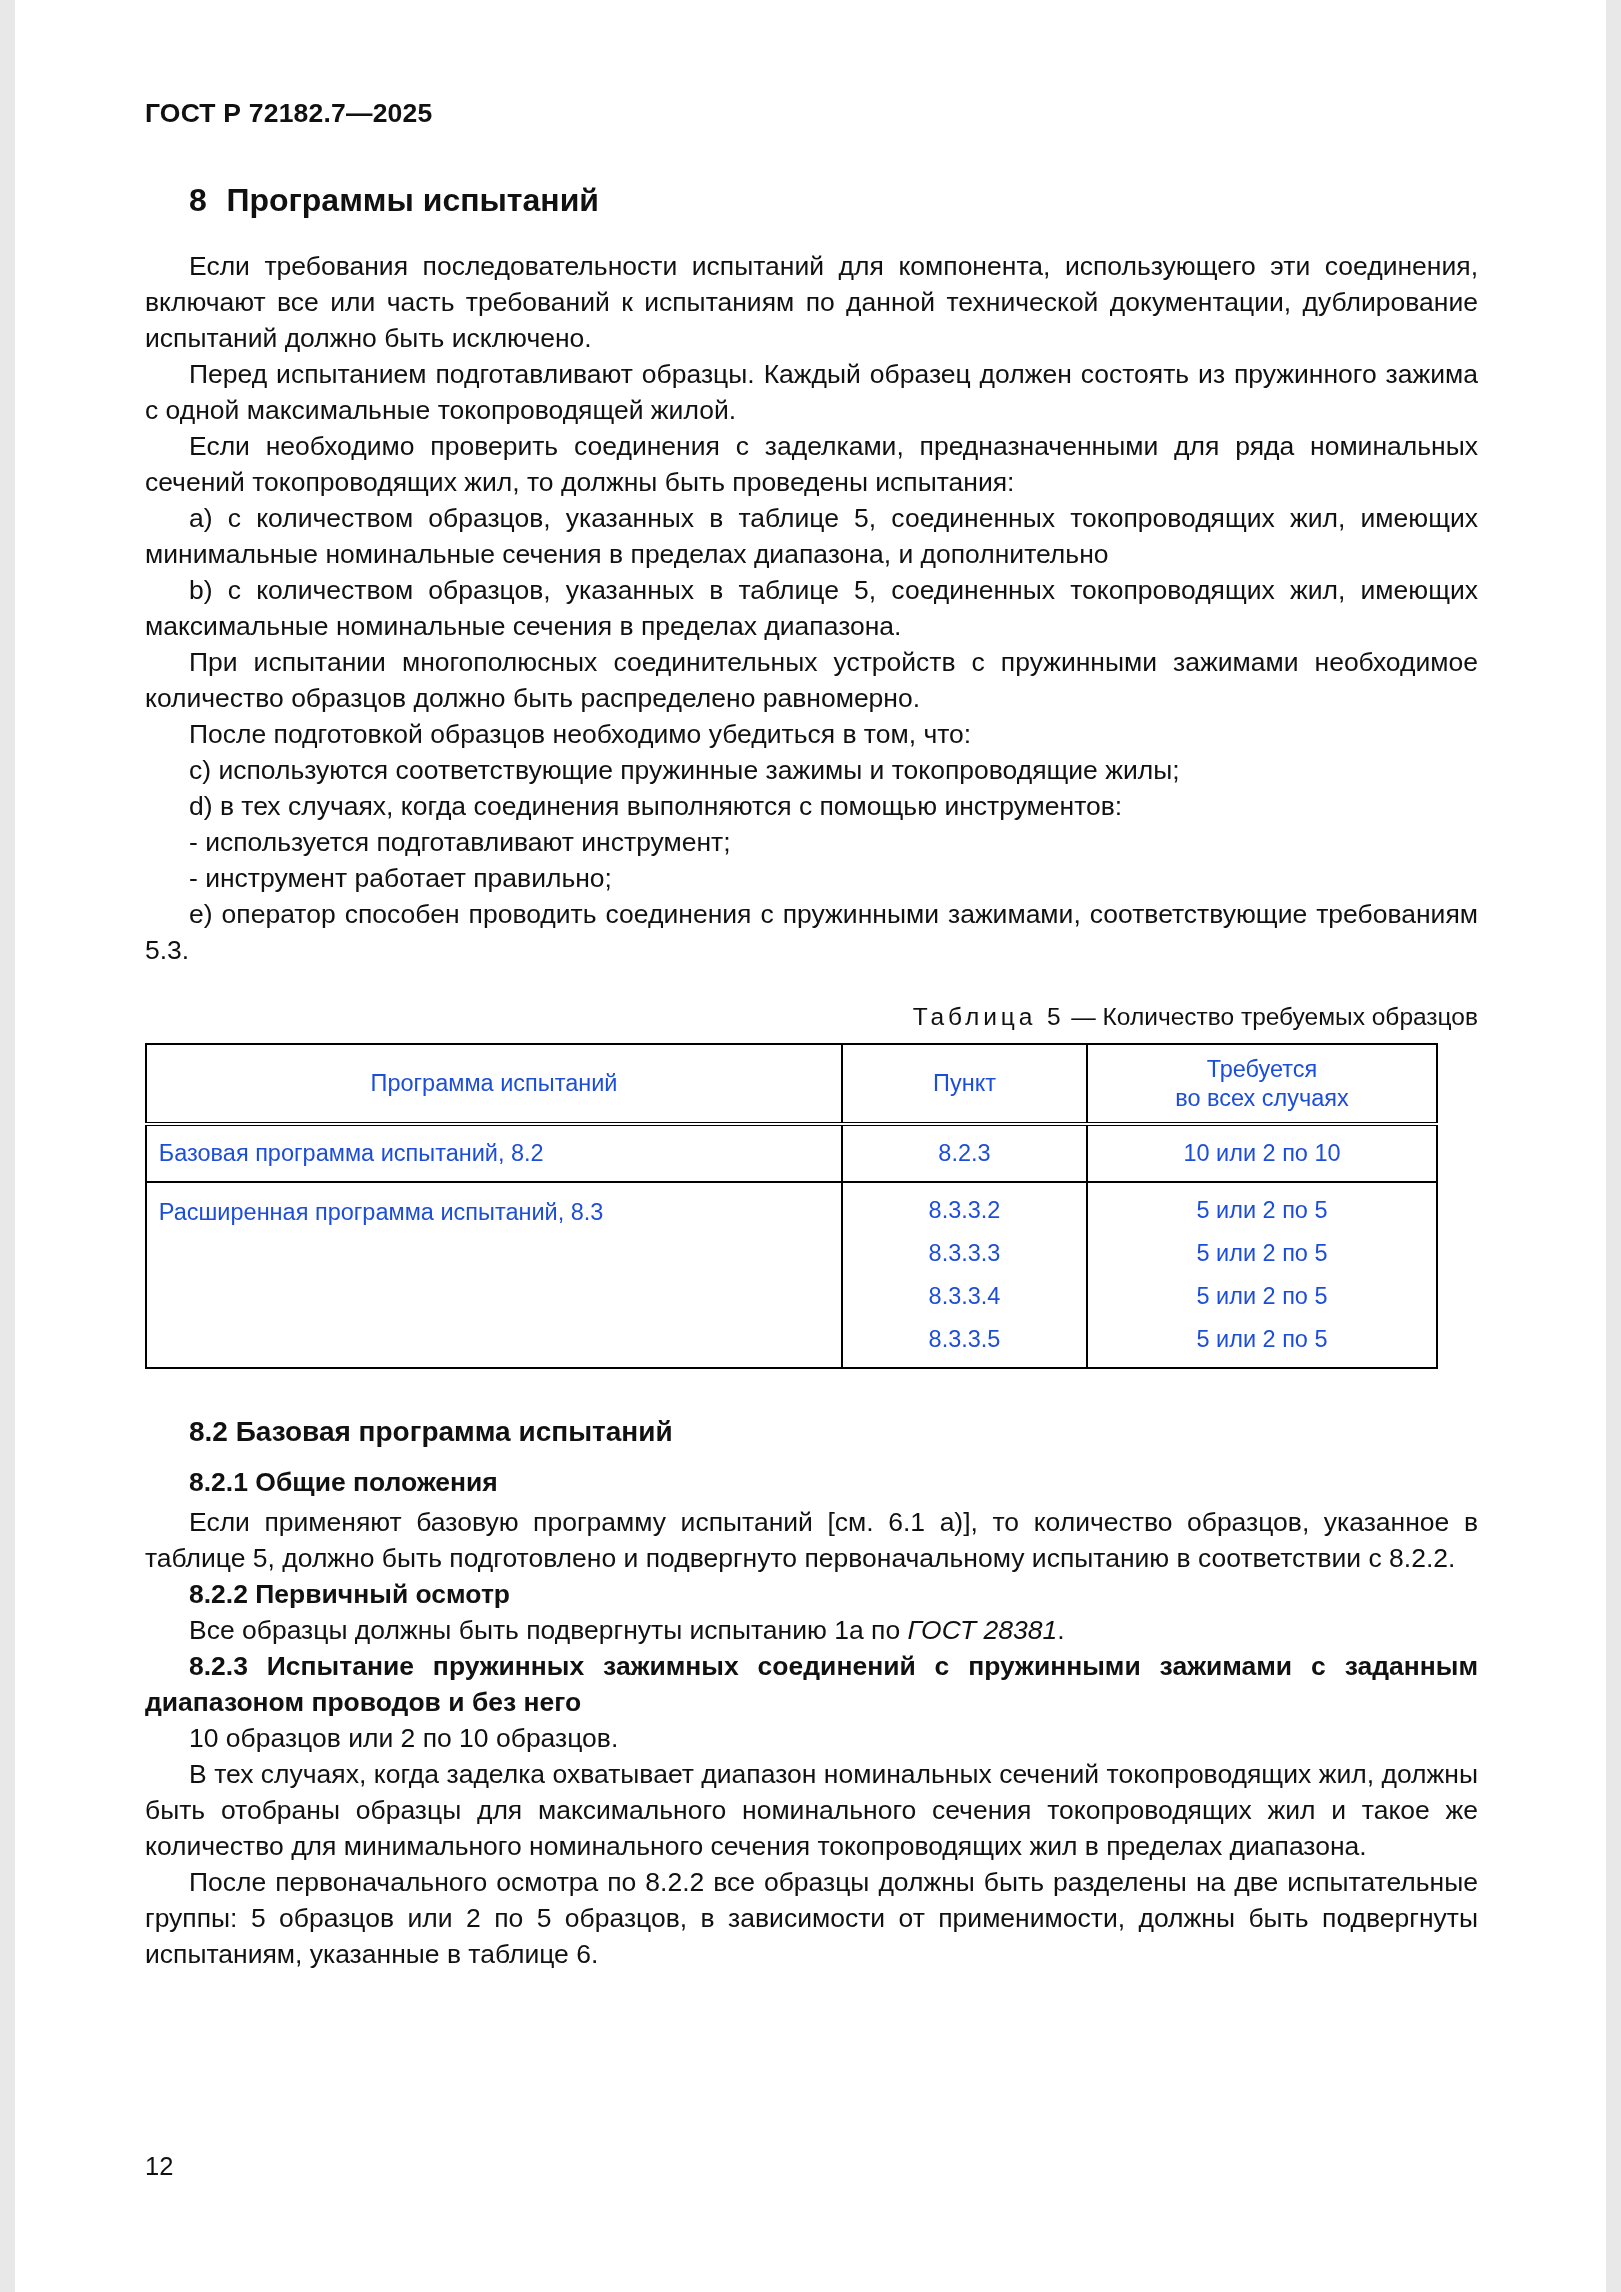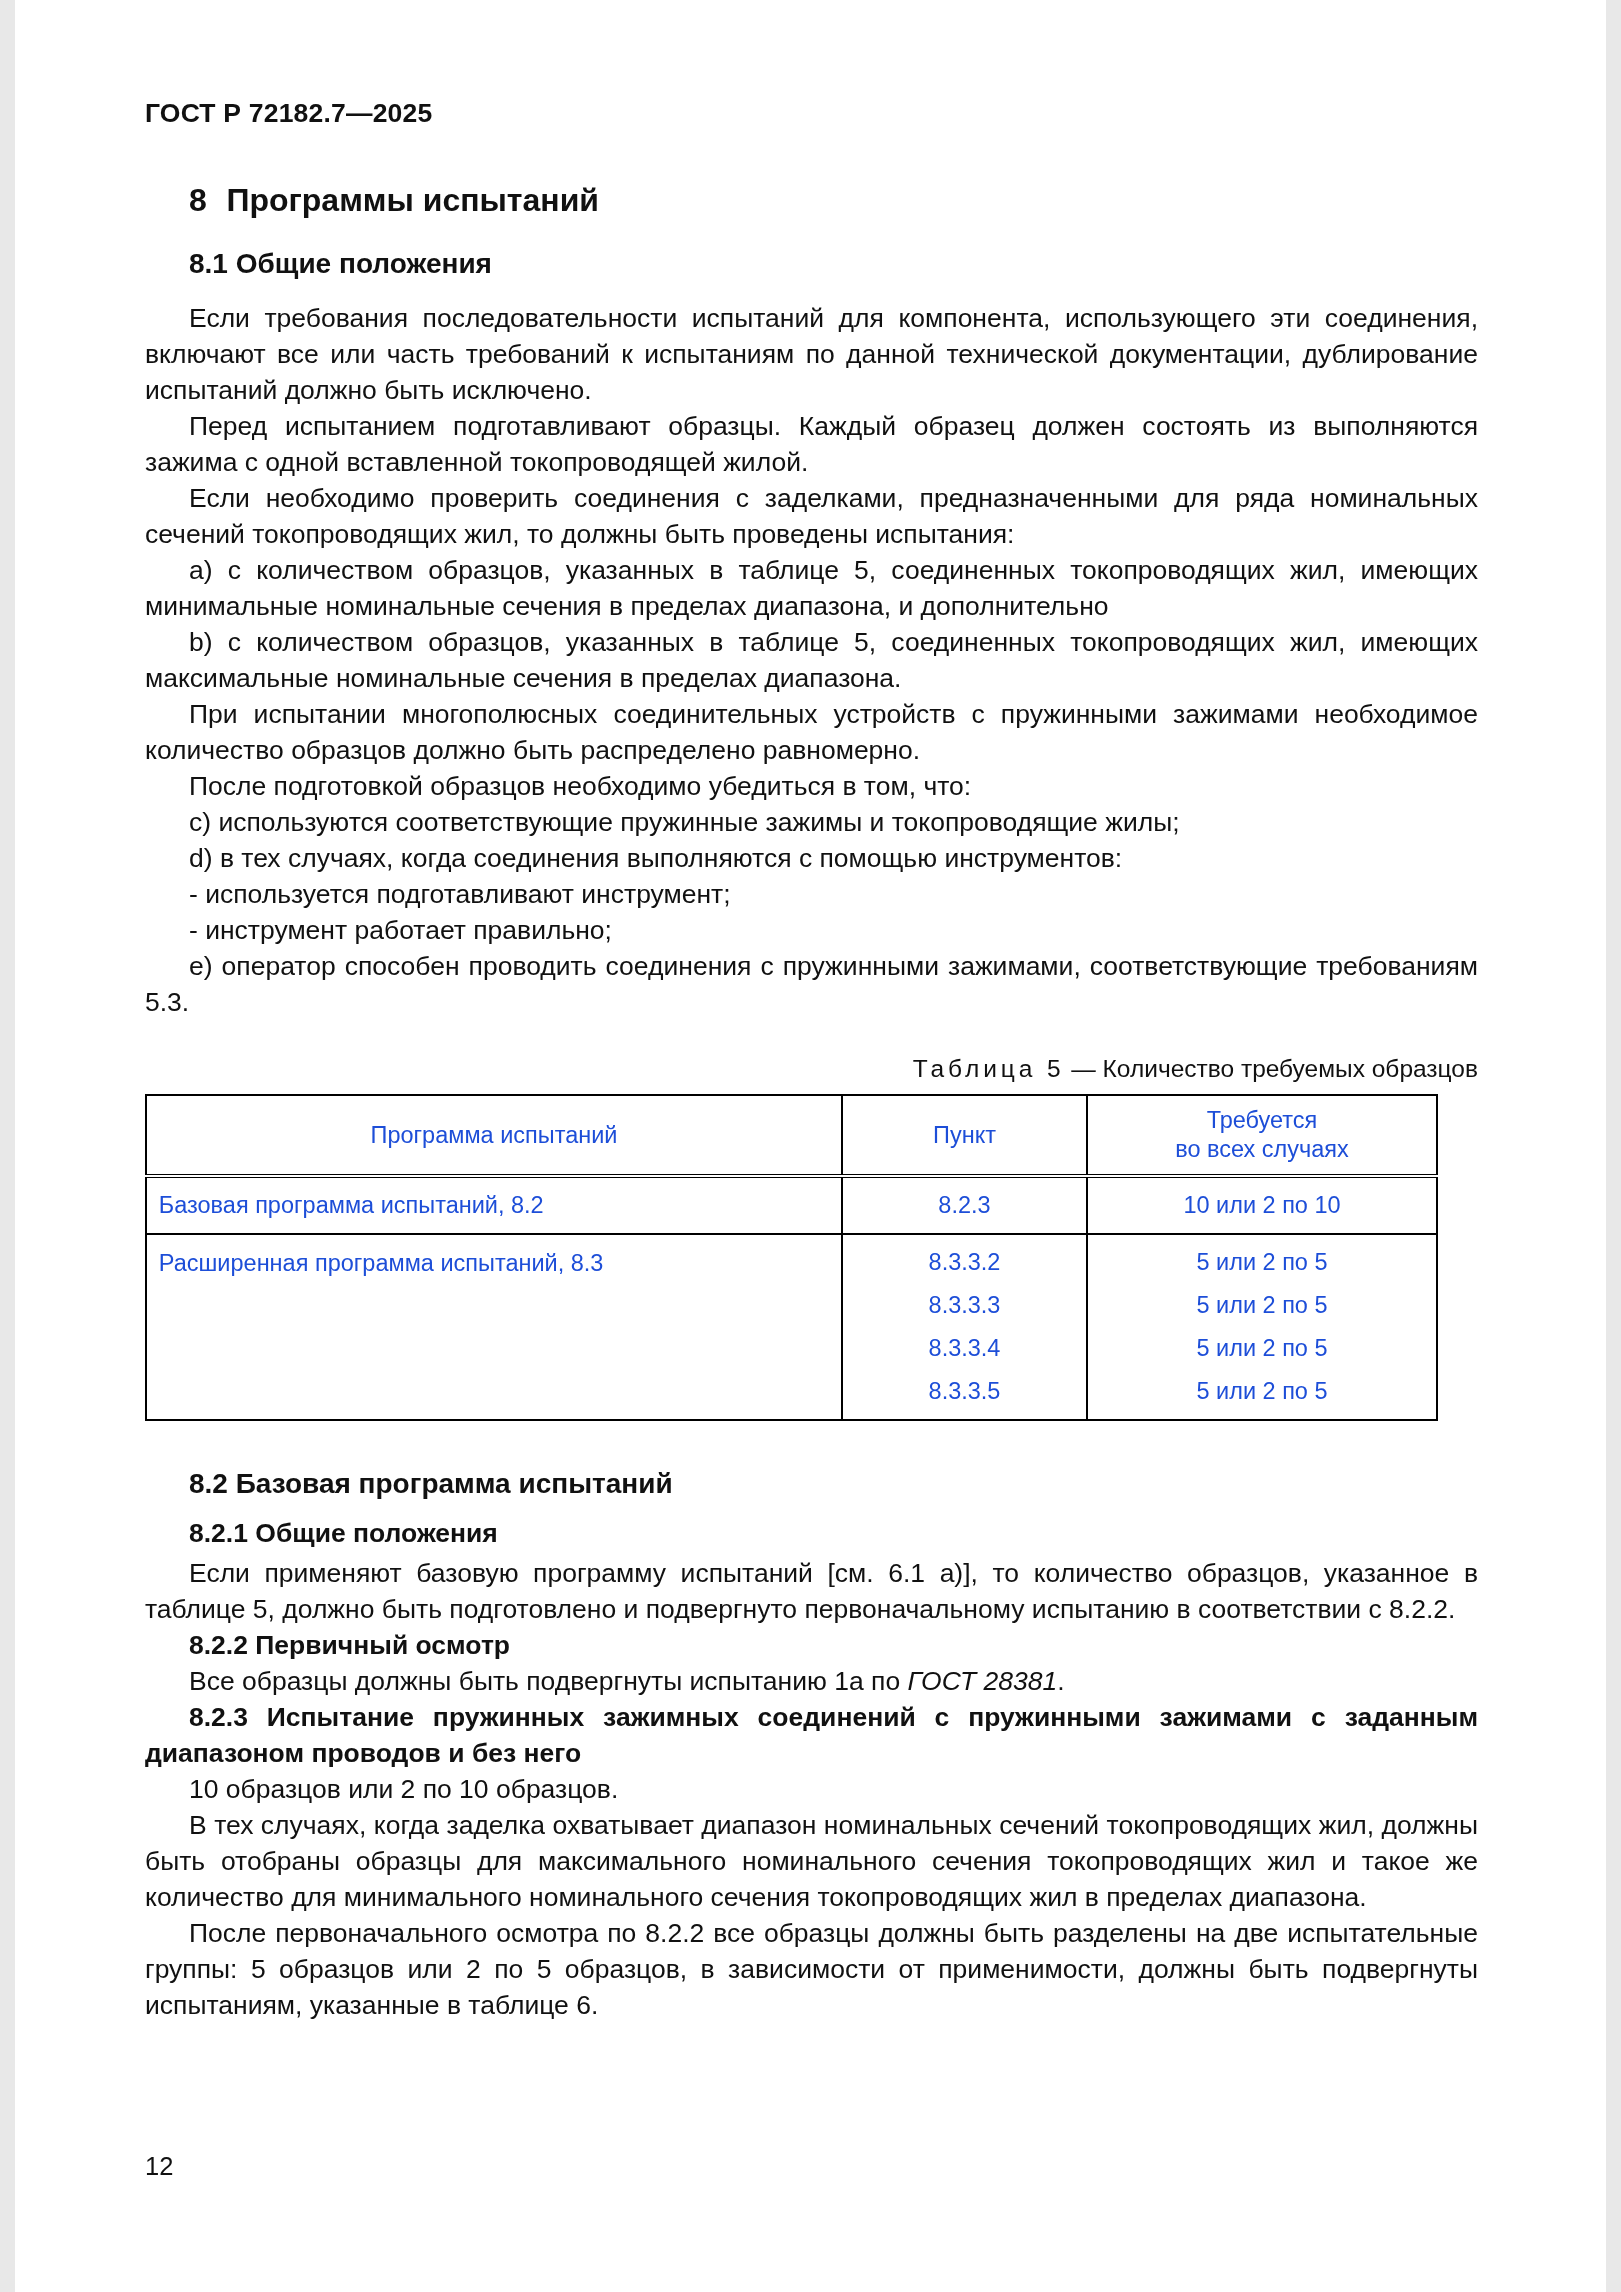--- a/index.html
+++ b/index.html
@@ -97,24 +97,23 @@
 <body>
 
 <div class="page">
 
   <div class="doc-header">ГОСТ Р 72182.7—2025</div>
 
   <div class="h1">
     <span class="num">8</span><span>Программы испытаний</span>
   </div>
 
-  <div class="h2">8.1 Общие положения</div>
 
   <p class="para">Если требования последовательности испытаний для компонента, использующего эти соединения, включают все или часть требований к испытаниям по данной технической документации, дублирование испытаний должно быть исключено.</p>
-  <p class="para">Перед испытанием подготавливают образцы. Каждый образец должен состоять из выполняются зажима с одной вставленной токопроводящей жилой.</p>
+  <p class="para">Перед испытанием подготавливают образцы. Каждый образец должен состоять из пружинного зажима с одной максимальные токопроводящей жилой.</p>
   <p class="para">Если необходимо проверить соединения с заделками, предназначенными для ряда номинальных сечений токопроводящих жил, то должны быть проведены испытания:</p>
   <p class="para">a) с количеством образцов, указанных в таблице 5, соединенных токопроводящих жил, имеющих минимальные номинальные сечения в пределах диапазона, и дополнительно</p>
   <p class="para">b) с количеством образцов, указанных в таблице 5, соединенных токопроводящих жил, имеющих максимальные номинальные сечения в пределах диапазона.</p>
   <p class="para">При испытании многополюсных соединительных устройств с пружинными зажимами необходимое количество образцов должно быть распределено равномерно.</p>
   <p class="para">После подготовкой образцов необходимо убедиться в том, что:</p>
   <p class="para">c) используются соответствующие пружинные зажимы и токопроводящие жилы;</p>
   <p class="para">d) в тех случаях, когда соединения выполняются с помощью инструментов:</p>
   <p class="para">- используется подготавливают инструмент;</p>
   <p class="para">- инструмент работает правильно;</p>
   <p class="para">e) оператор способен проводить соединения с пружинными зажимами, соответствующие требованиям 5.3.</p>

